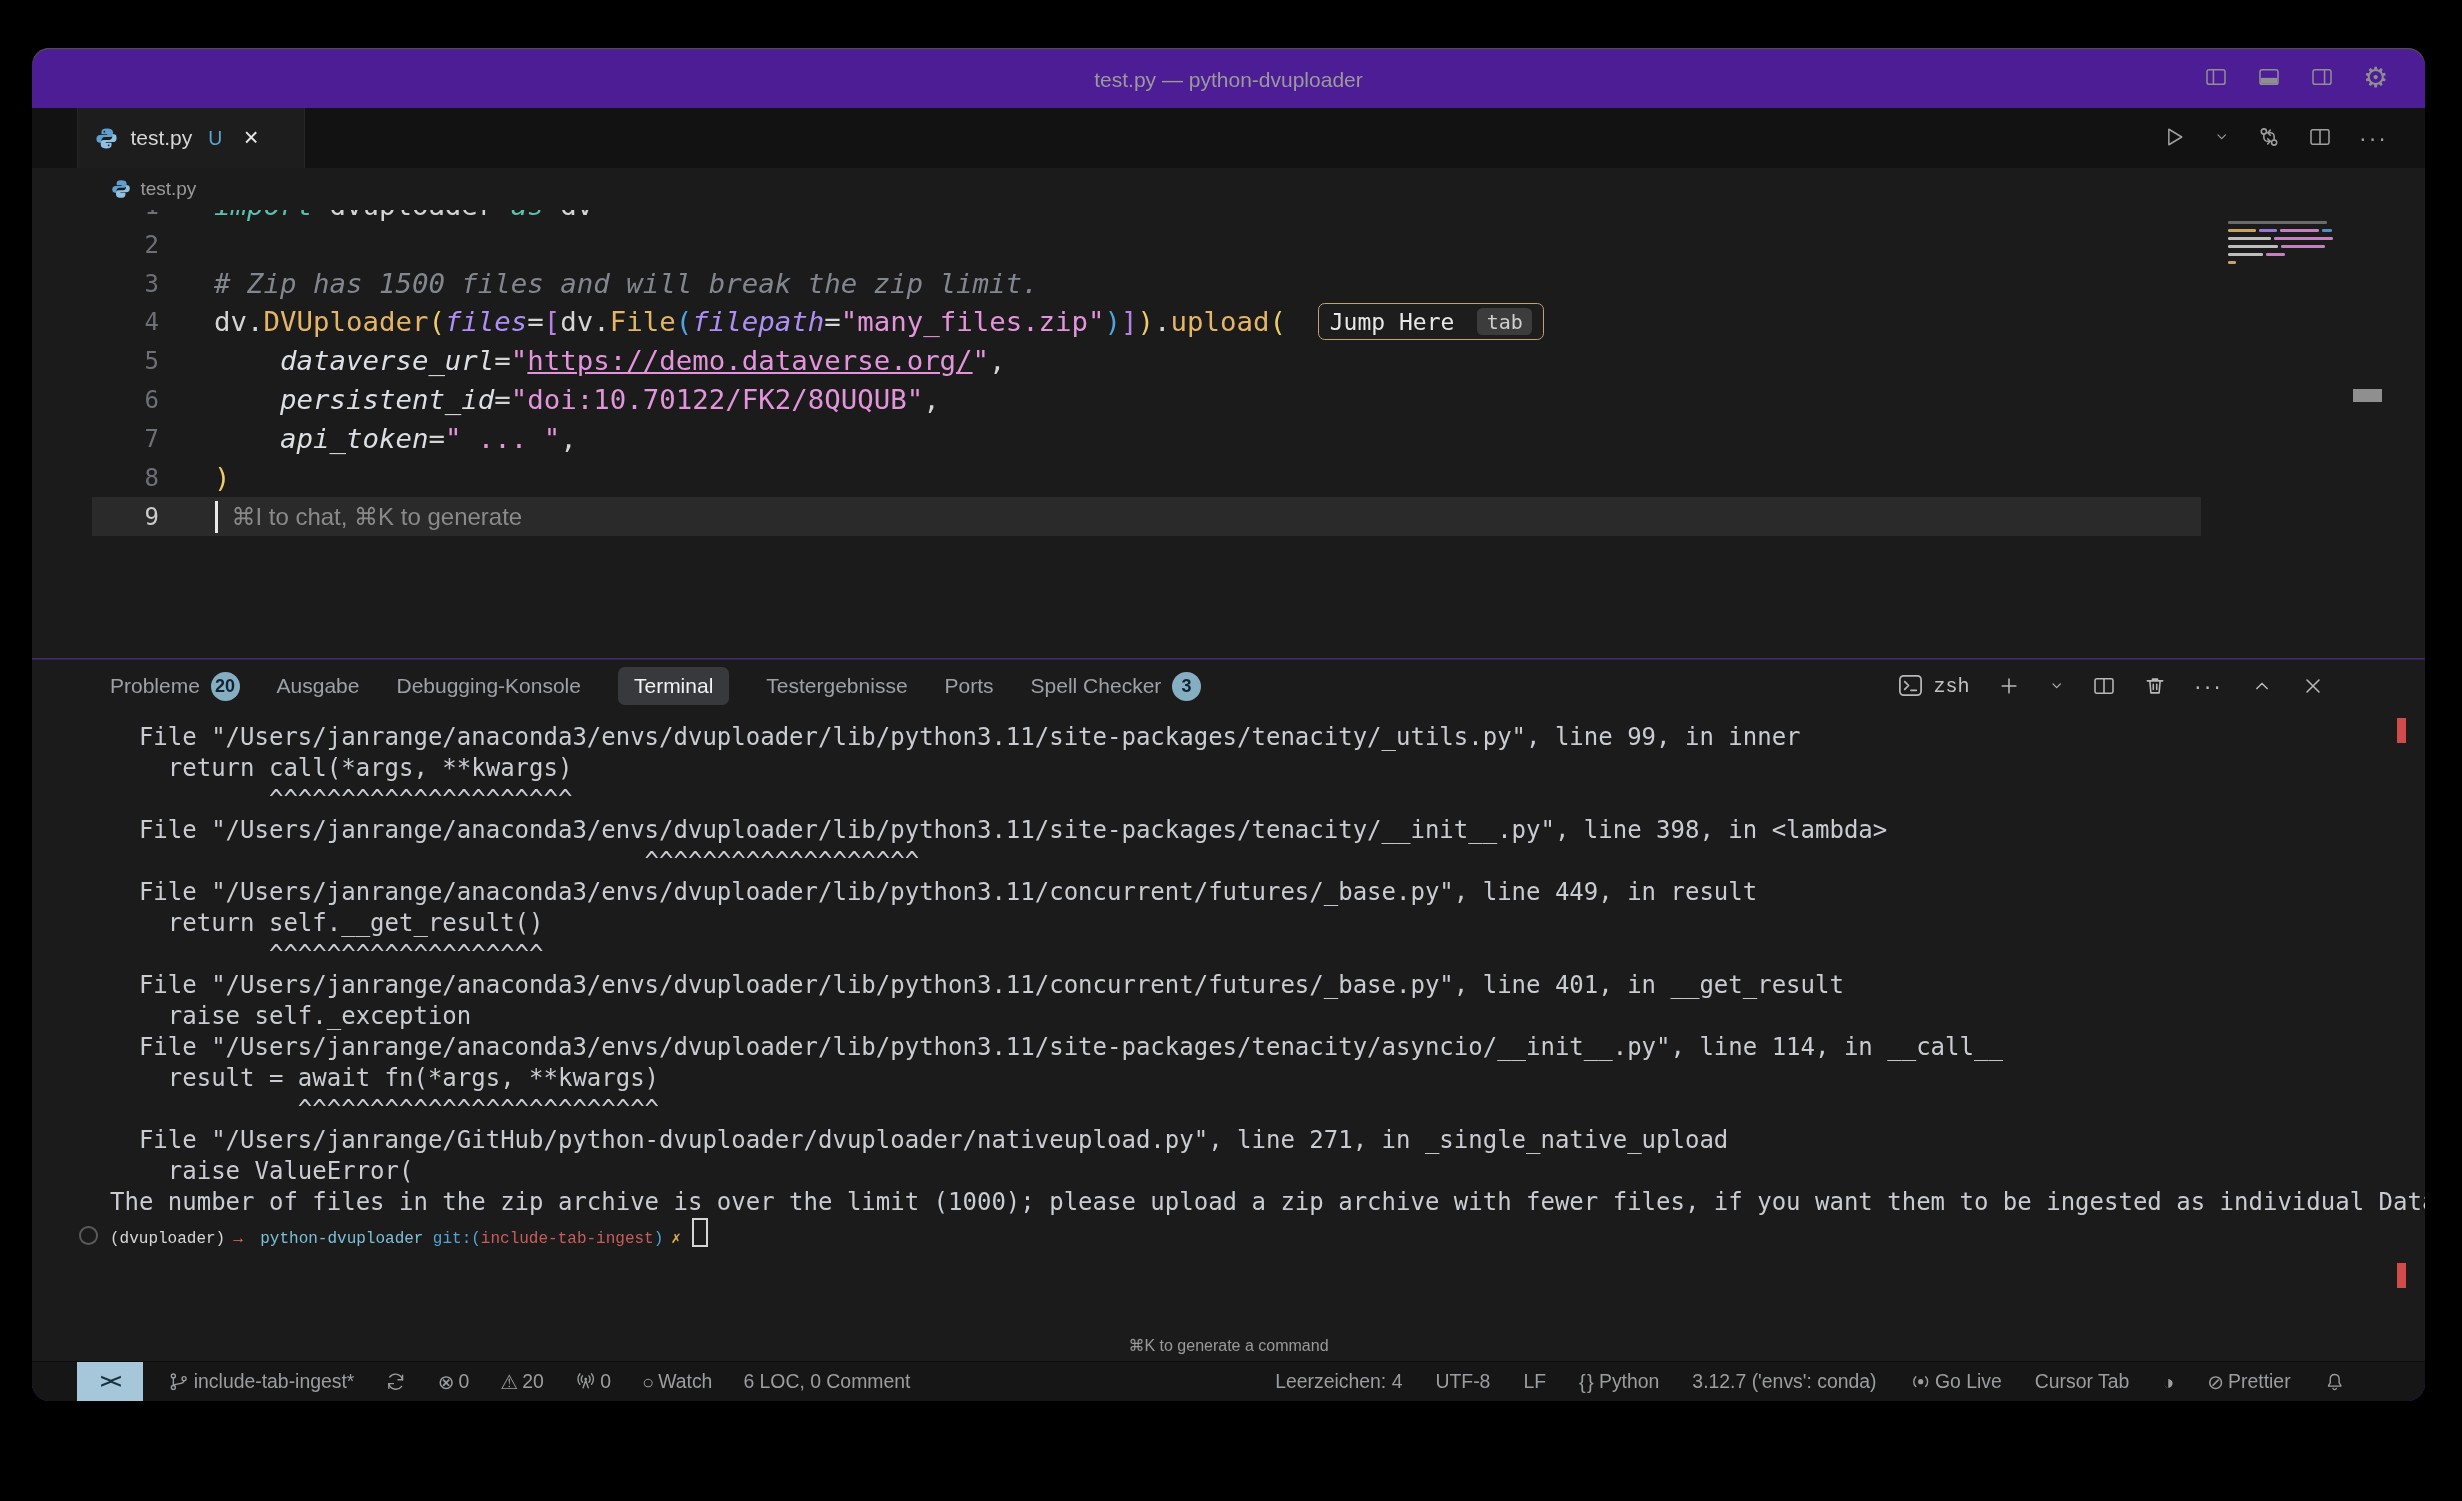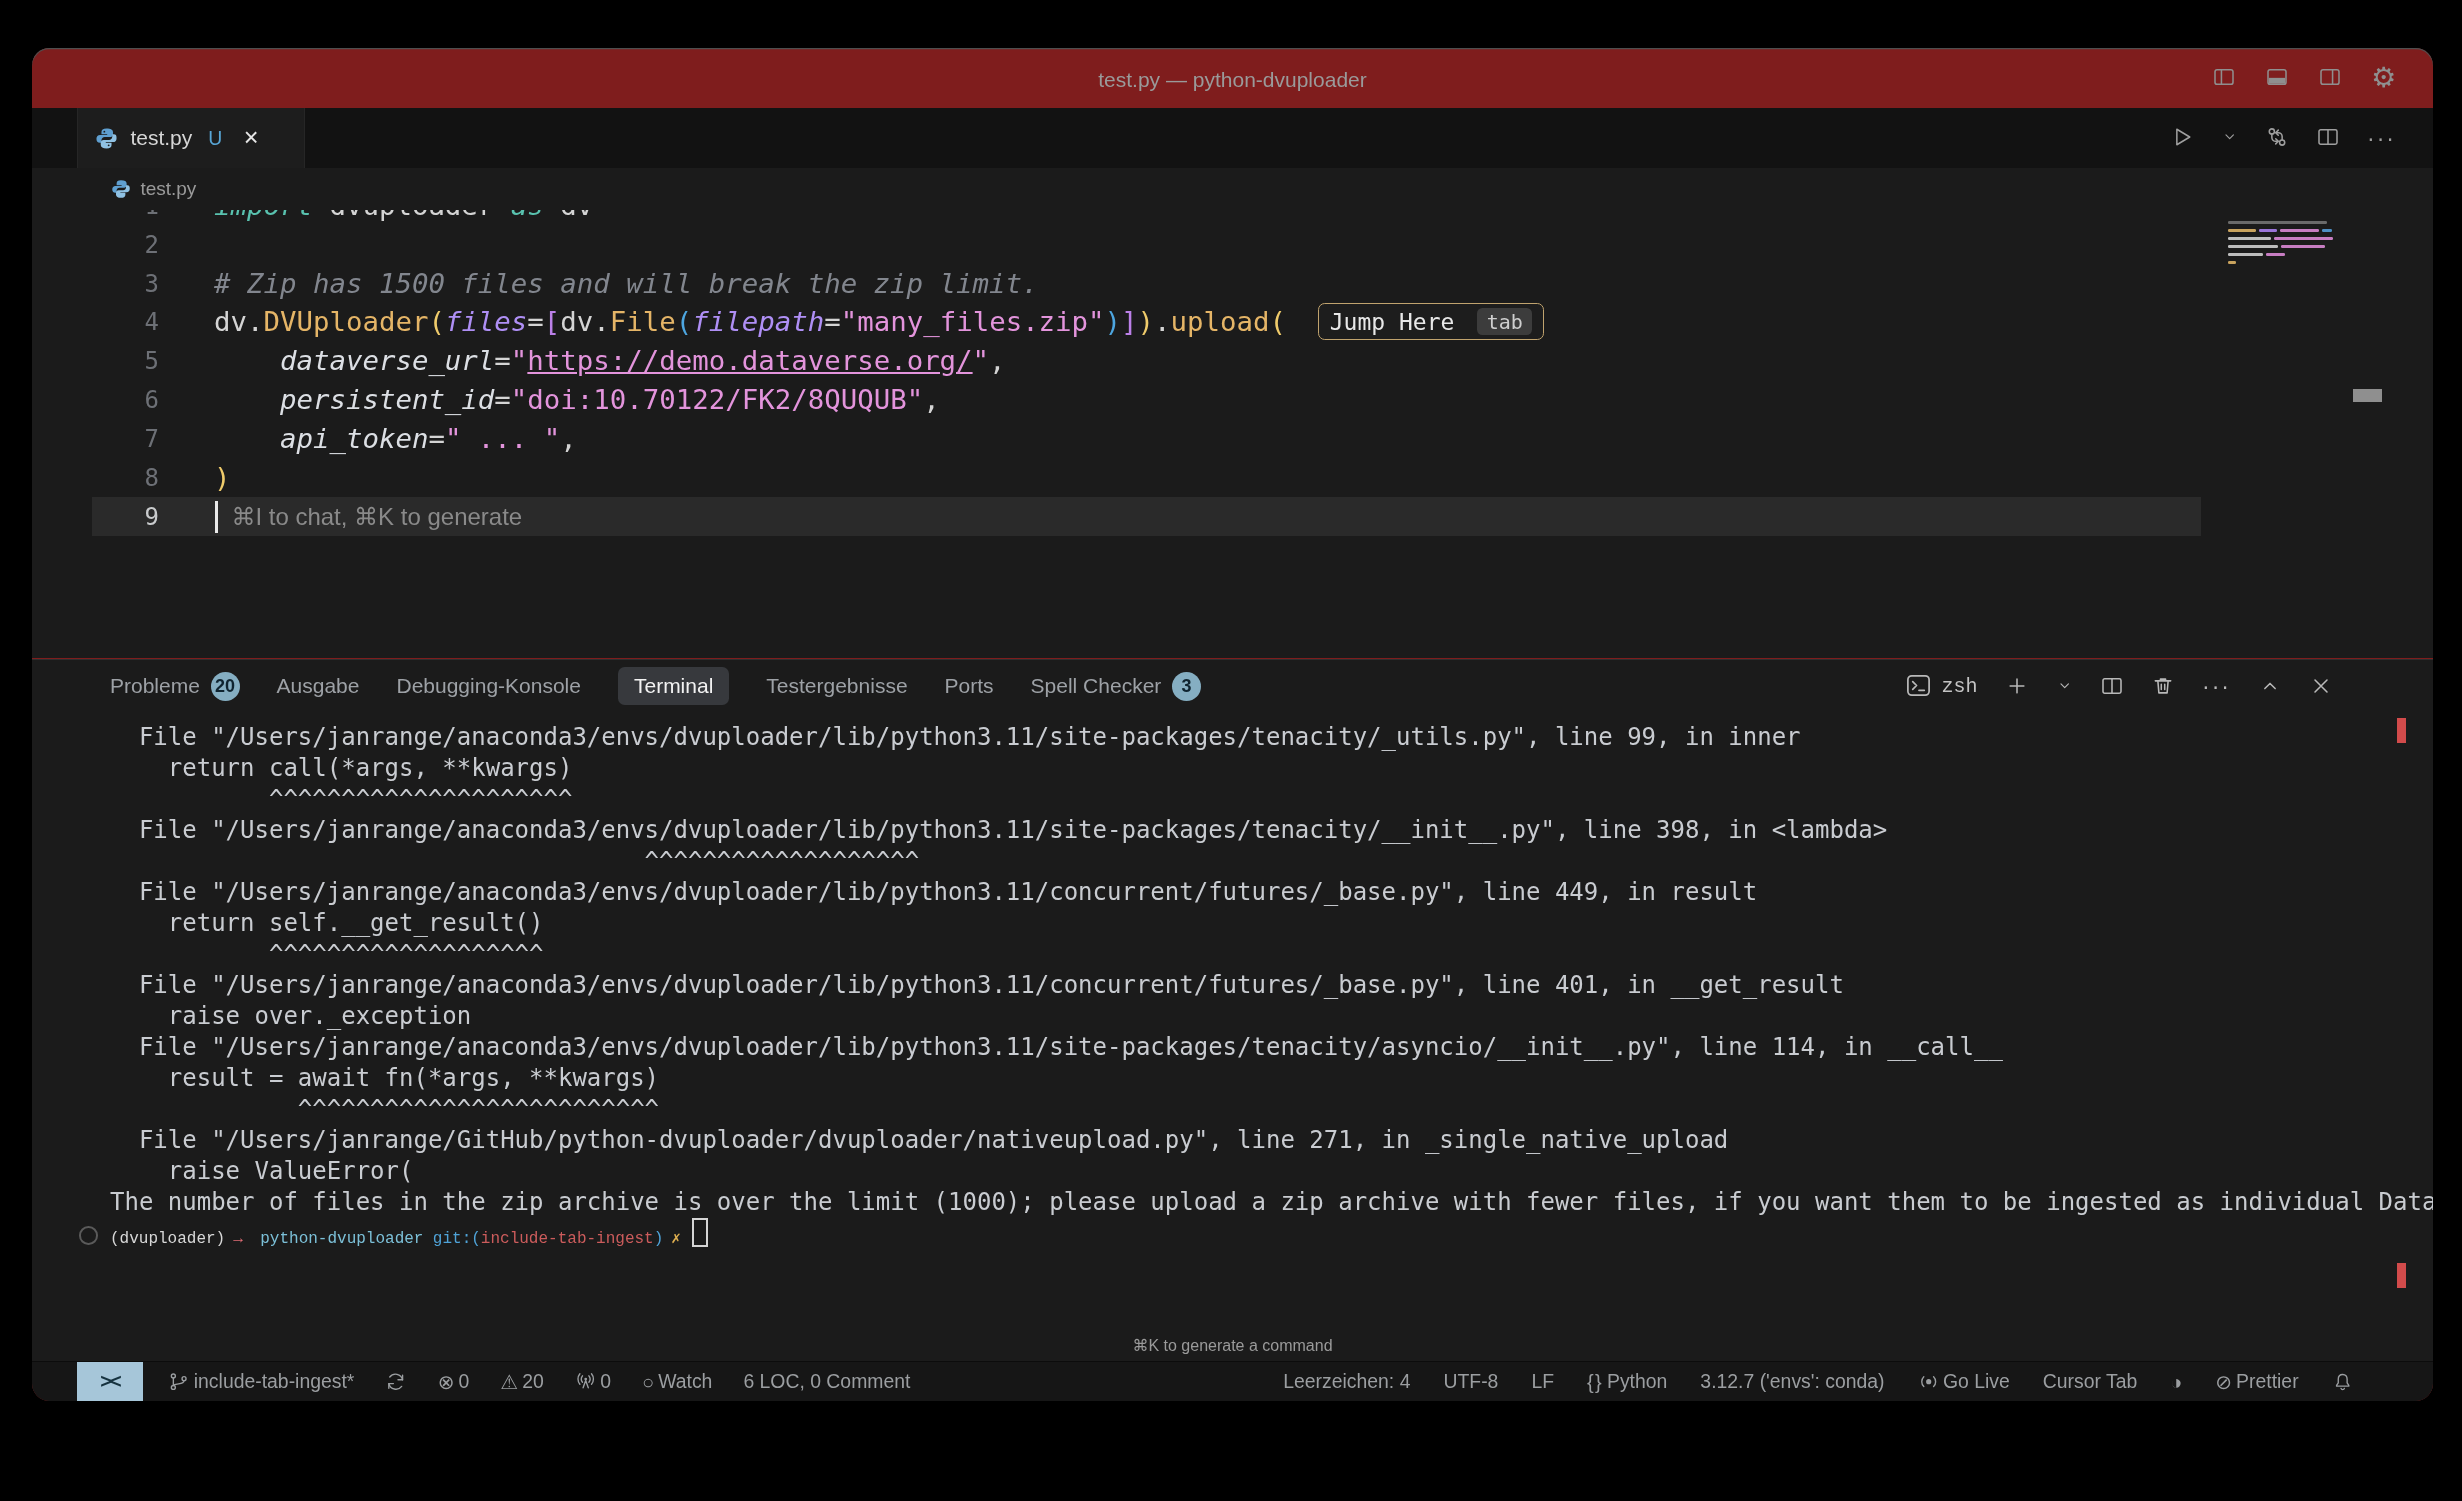--- a/index.html
+++ b/index.html
@@ -1,19 +1,19 @@
 <!DOCTYPE html>
 <html style="font-size:10.7px"><head>
 <meta charset="utf-8">
 <style>
   html,body{margin:0;padding:0;background:#000;}
   .screen{position:relative;width:2462px;height:1502px;background:#000;overflow:hidden;
           font-family:"Liberation Sans","DejaVu Sans",sans-serif;}
-  .window{position:absolute;left:32px;top:48px;width:2393px;height:1353px;background:#7f1d1d;
-          border-radius:17.4px;overflow:hidden;box-shadow:inset 0 1.3px 0 #4e4e4e;padding-left:8px;}
+  .window{position:absolute;left:32px;top:48px;width:2393px;height:1353px;background:#4c1d95;
+          border-radius:17.4px;overflow:hidden;box-shadow:inset 0 1.3px 0 #4e4e4e;}
   
   .titlebar{position:absolute;left:0;top:0;right:0;height:60px;border-bottom:0.7px solid #262626;}
   .tl{position:absolute;top:68px;width:21.4px;height:21.4px;border-radius:50%;}
   .tl.red{left:88px;background:#ed6a5e;}
   .tl.yellow{left:121px;background:#f4bf4f;}
   .tl.green{left:154px;background:#61c554;}
   .win-title{position:absolute;left:0;right:0;top:0;height:60px;line-height:64px;text-align:center;
              color:#9a9a9a;font-size:21px;}
   .tb-icons{position:absolute;right:37px;top:0;height:60px;display:flex;align-items:center;gap:29px;color:#8f8f8f;}
   .tb-icons svg,.ea-icons svg,.pc-btn svg{width:24px;height:24px;stroke:currentColor;fill:none;stroke-width:1.8;stroke-linecap:round;stroke-linejoin:round;}
@@ -324,21 +324,21 @@
       <div class="term" id="terminal-content">
           <div class="t-row">  File "/Users/janrange/anaconda3/envs/dvuploader/lib/python3.11/site-packages/tenacity/_utils.py", line 99, in inner</div>
           <div class="t-row">    return call(*args, **kwargs)</div>
           <div class="t-row">           ^^^^^^^^^^^^^^^^^^^^^</div>
           <div class="t-row">  File "/Users/janrange/anaconda3/envs/dvuploader/lib/python3.11/site-packages/tenacity/__init__.py", line 398, in &lt;lambda&gt;</div>
           <div class="t-row">                                     ^^^^^^^^^^^^^^^^^^^</div>
           <div class="t-row">  File "/Users/janrange/anaconda3/envs/dvuploader/lib/python3.11/concurrent/futures/_base.py", line 449, in result</div>
           <div class="t-row">    return self.__get_result()</div>
           <div class="t-row">           ^^^^^^^^^^^^^^^^^^^</div>
           <div class="t-row">  File "/Users/janrange/anaconda3/envs/dvuploader/lib/python3.11/concurrent/futures/_base.py", line 401, in __get_result</div>
-          <div class="t-row">    raise over._exception</div>
+          <div class="t-row">    raise self._exception</div>
           <div class="t-row">  File "/Users/janrange/anaconda3/envs/dvuploader/lib/python3.11/site-packages/tenacity/asyncio/__init__.py", line 114, in __call__</div>
           <div class="t-row">    result = await fn(*args, **kwargs)</div>
           <div class="t-row">             ^^^^^^^^^^^^^^^^^^^^^^^^^</div>
           <div class="t-row">  File "/Users/janrange/GitHub/python-dvuploader/dvuploader/nativeupload.py", line 271, in _single_native_upload</div>
           <div class="t-row">    raise ValueError(</div>
           <div class="t-row">The number of files in the zip archive is over the limit (1000); please upload a zip archive with fewer files, if you want them to be ingested as individual DataFiles.</div>
           <div class="t-prompt"><span class="p-deco"></span><span class="p-venv">(dvuploader)</span><span class="p-arrow">→</span><span class="p-dir">python-dvuploader</span><span class="p-git">git:(</span><span class="p-branch">include-tab-ingest</span><span class="p-git">)</span><span class="p-dirty">✗</span><span class="p-cursor"></span></div>
         </div>
       <div class="term-hint">⌘K to generate a command</div>
       <div class="tmark" style="top:58px"></div>

